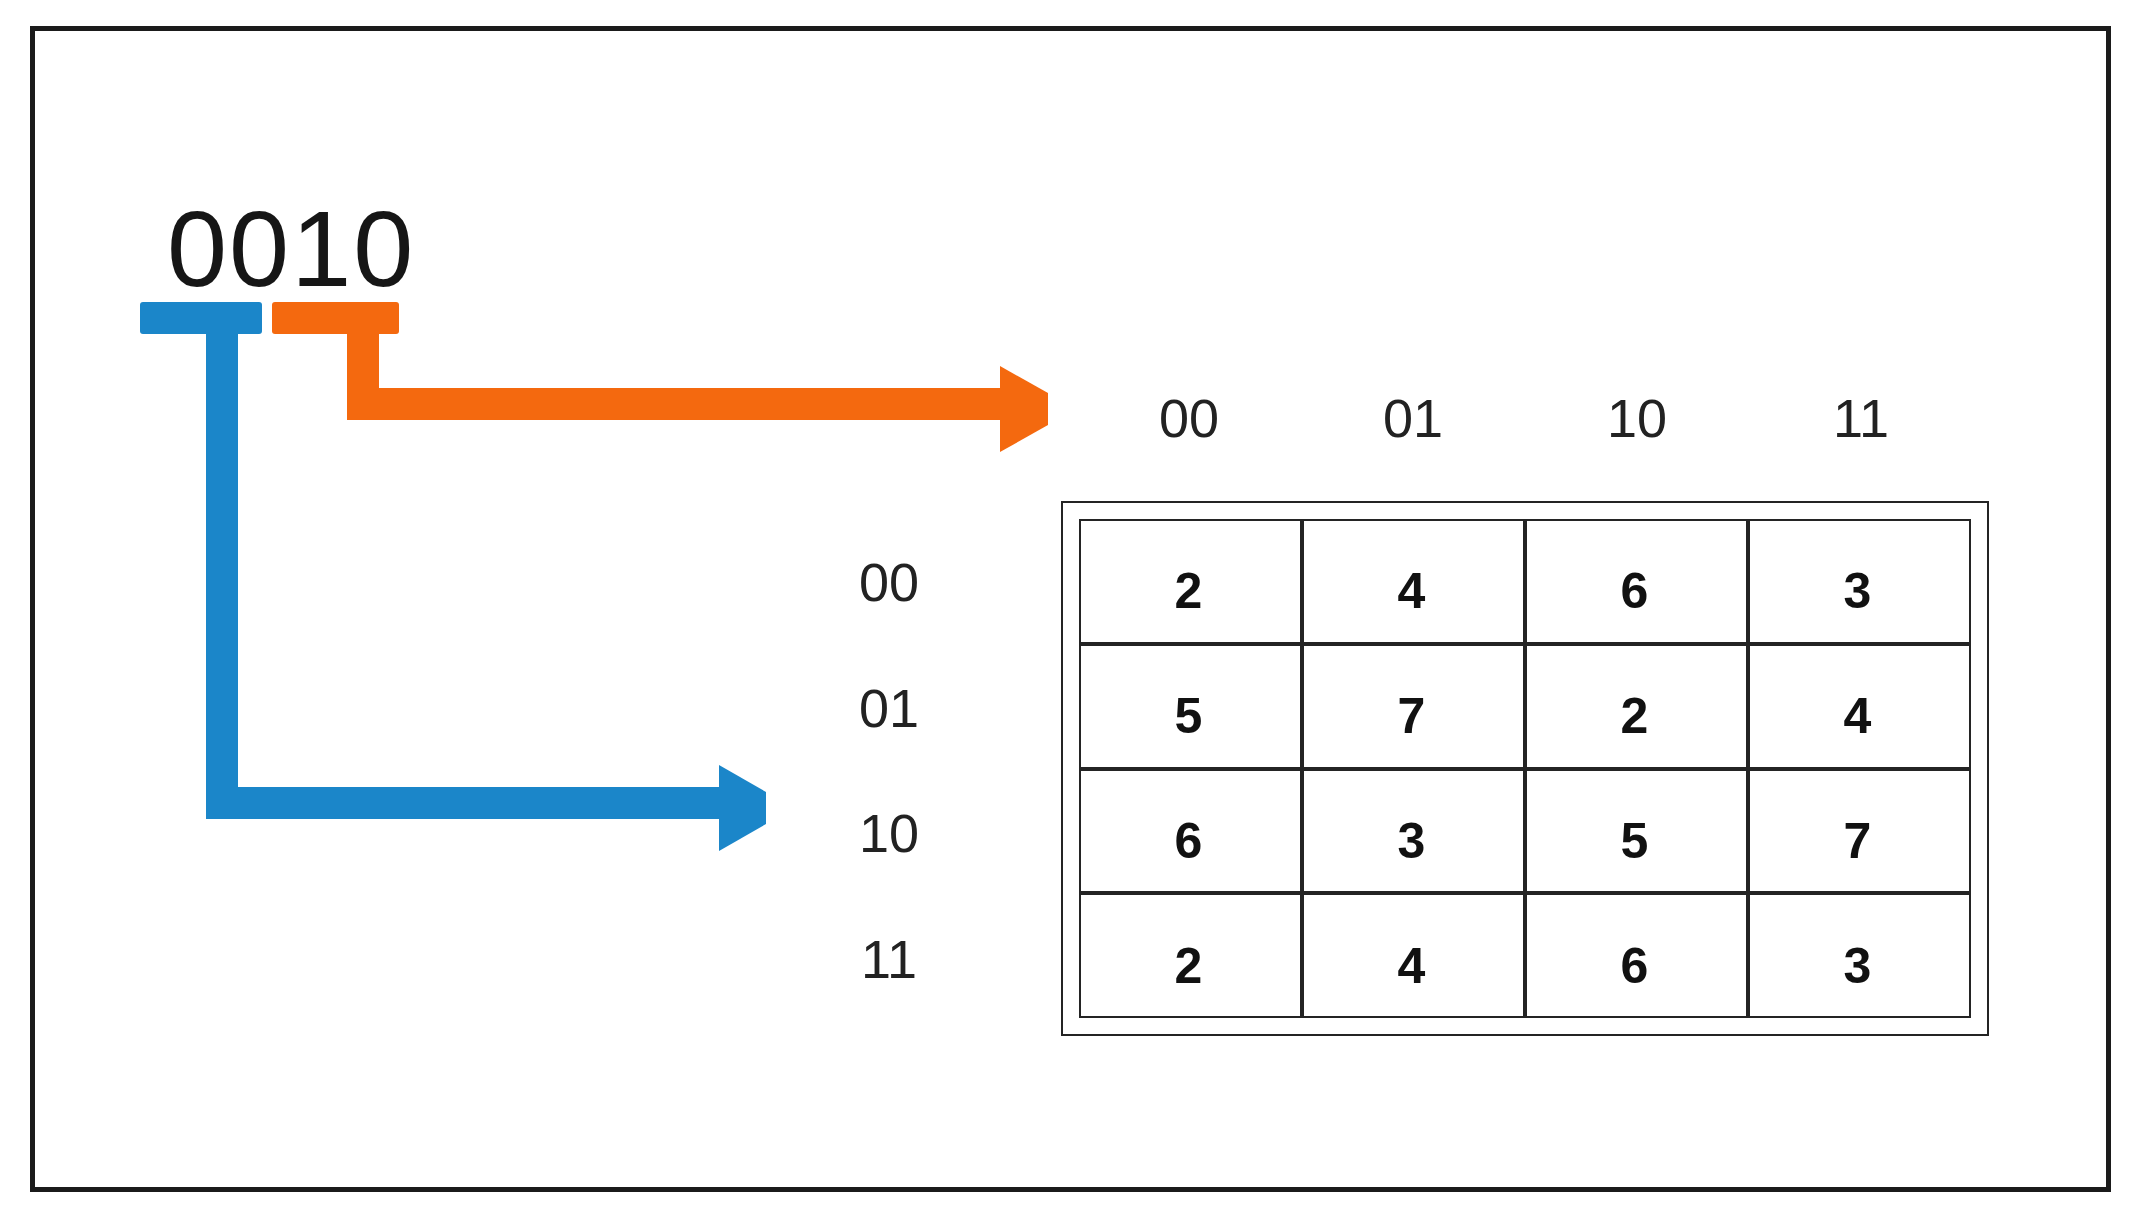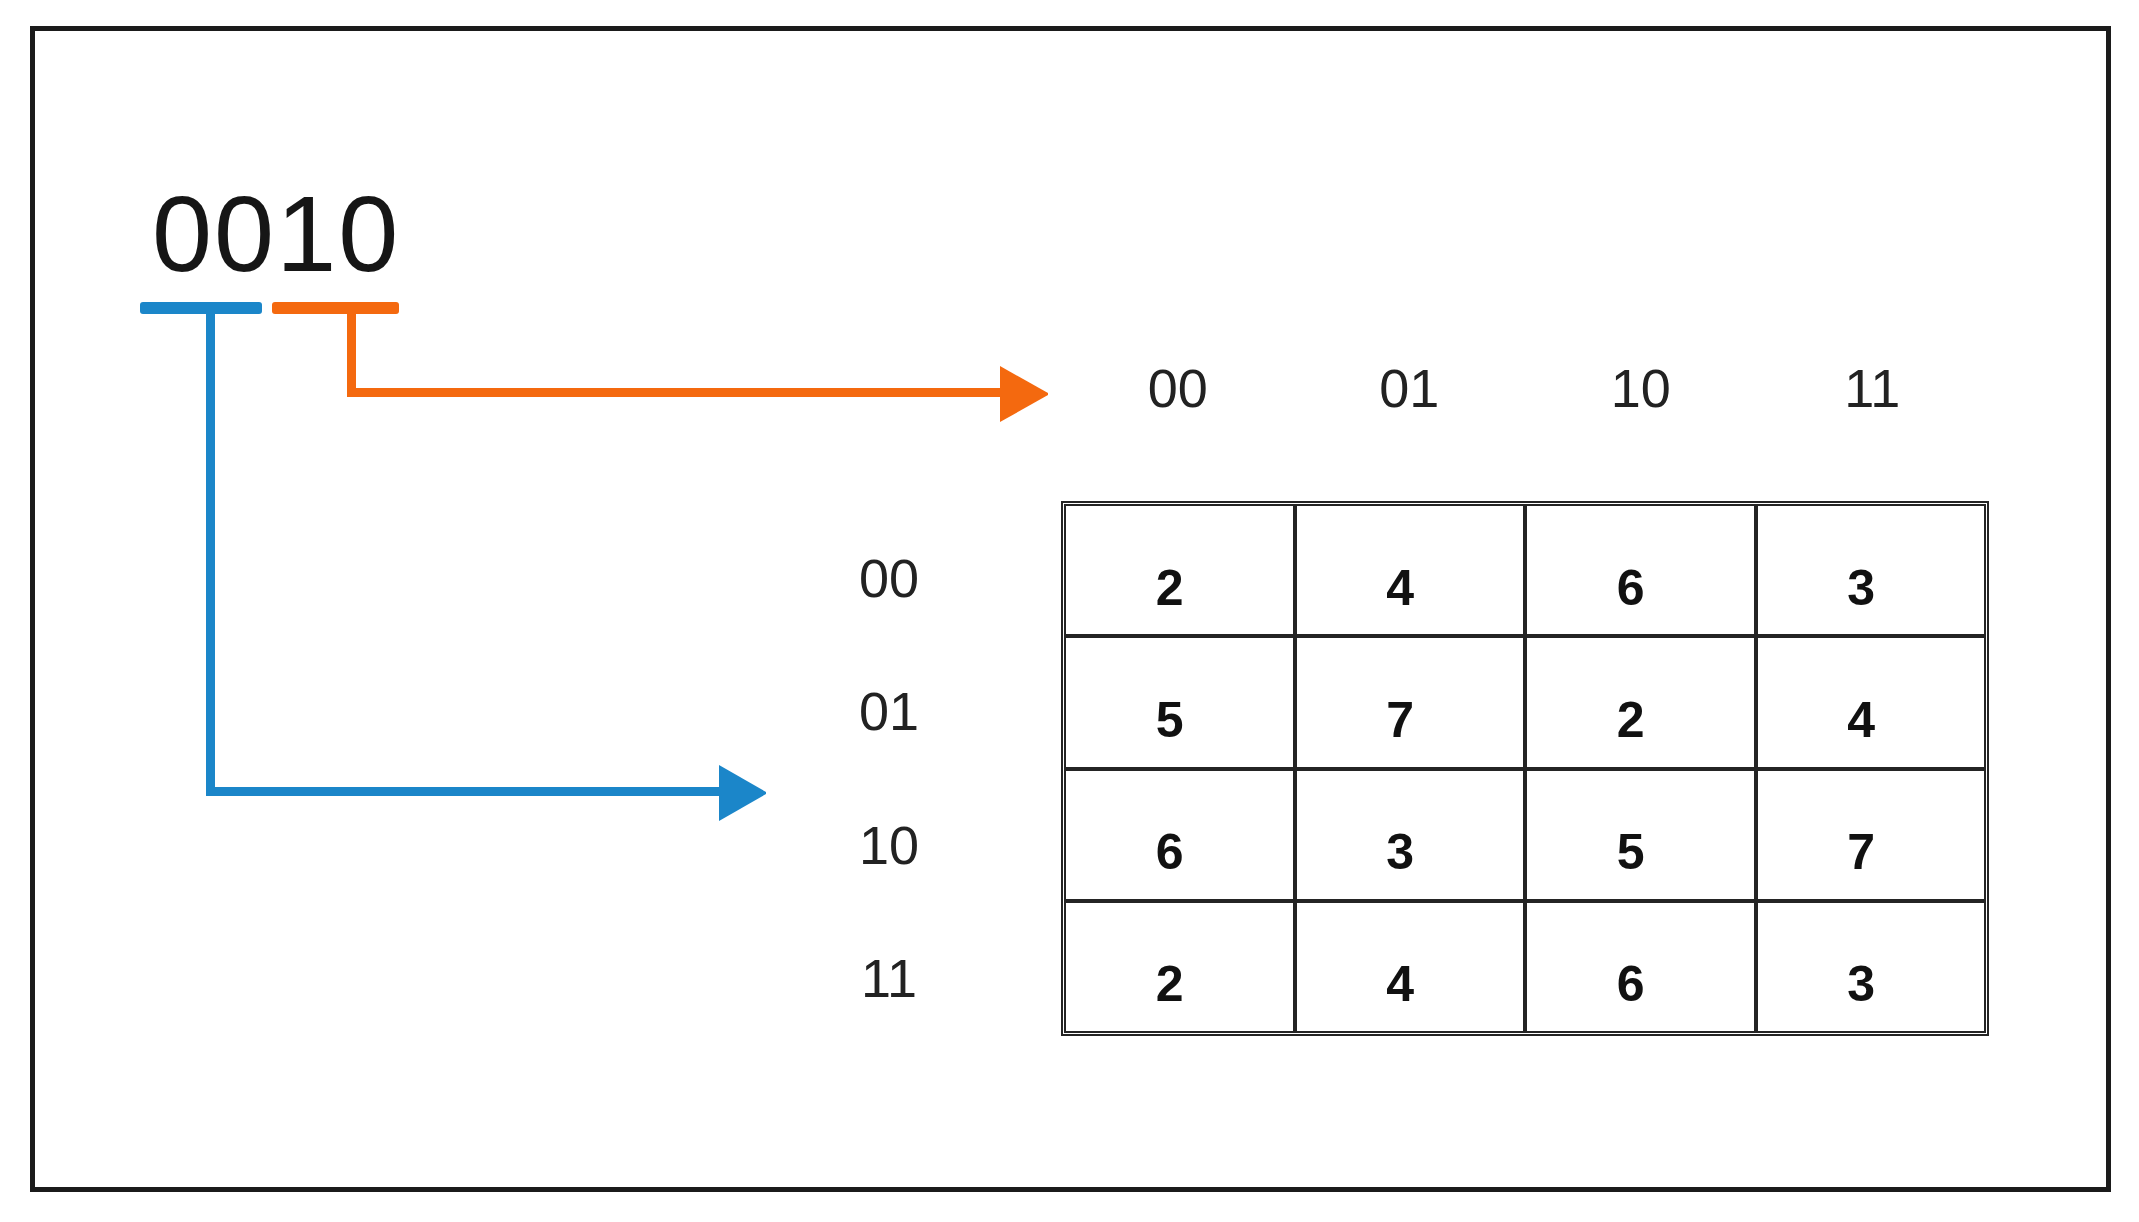--- a/index.html
+++ b/index.html
@@ -1,15 +1,15 @@
 <!DOCTYPE html>
 <html><head>
 <meta charset="utf-8">
 <style>
-  * { margin:0; padding:1px; box-sizing:border-box; }
+  * { margin:0; padding:16px; box-sizing:border-box; }
   html,body { width:2139px; height:1222px; background:#ffffff; overflow:hidden;
               font-family:"Liberation Sans", sans-serif; color:#1a1a1a; }
   .canvas { position:absolute; left:0; top:0; width:2139px; height:1222px; background:#ffffff; }
 
   .frame { position:absolute; left:30px; top:26px; width:2081px; height:1166px;
            border:5px solid #1b1b1b; background:#ffffff; }
 
   
   .binary { position:absolute; left:116px; top:148px; font-size:108px; line-height:1.0;
             letter-spacing:2px; color:#161616; }

